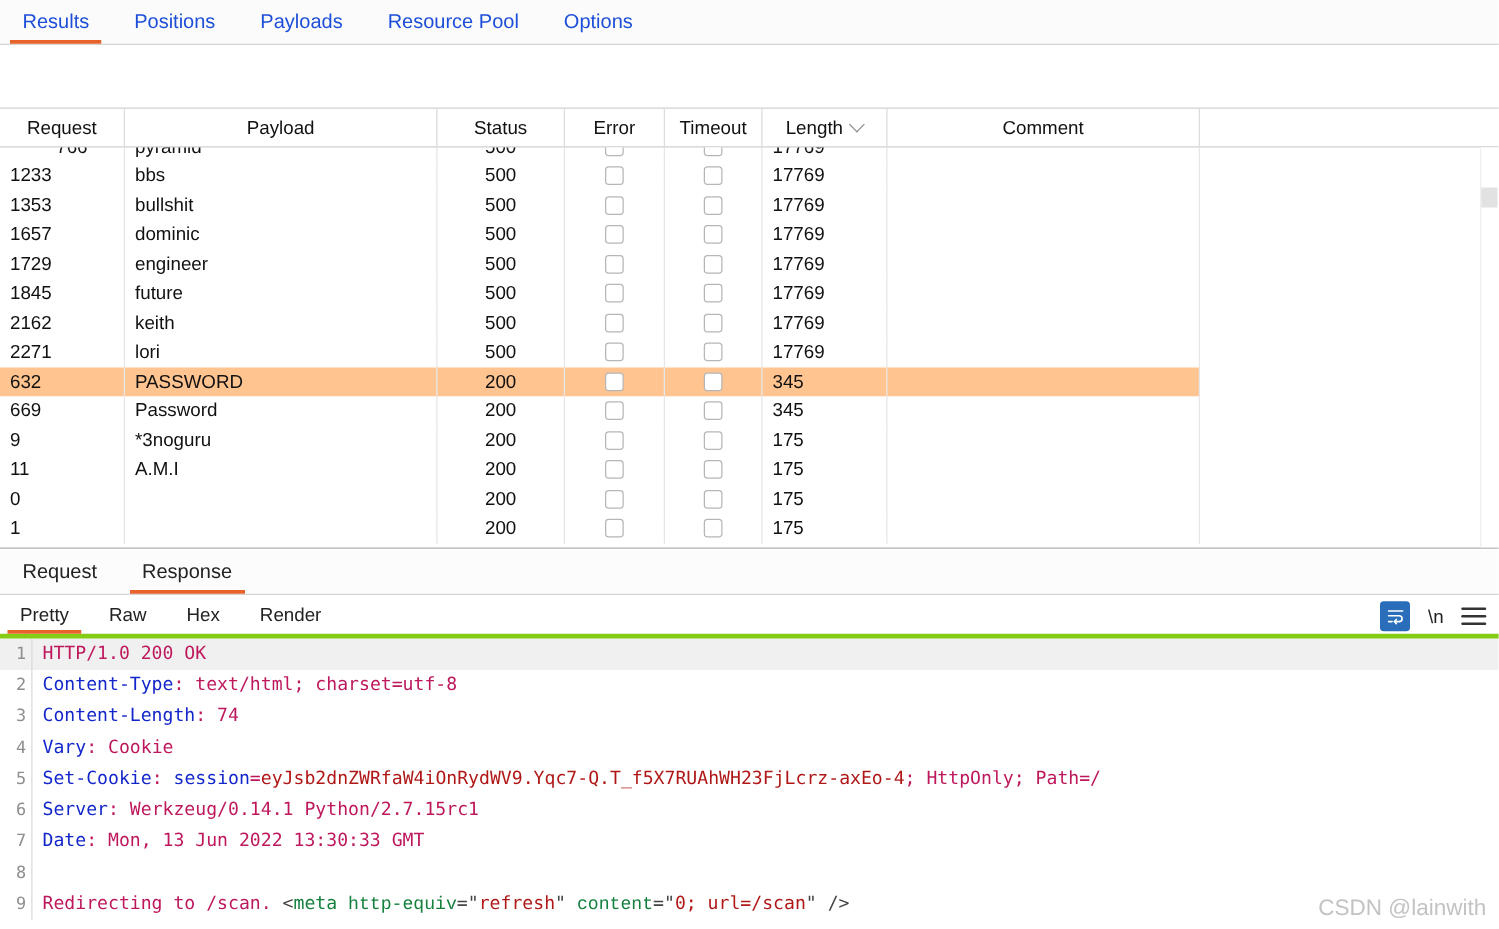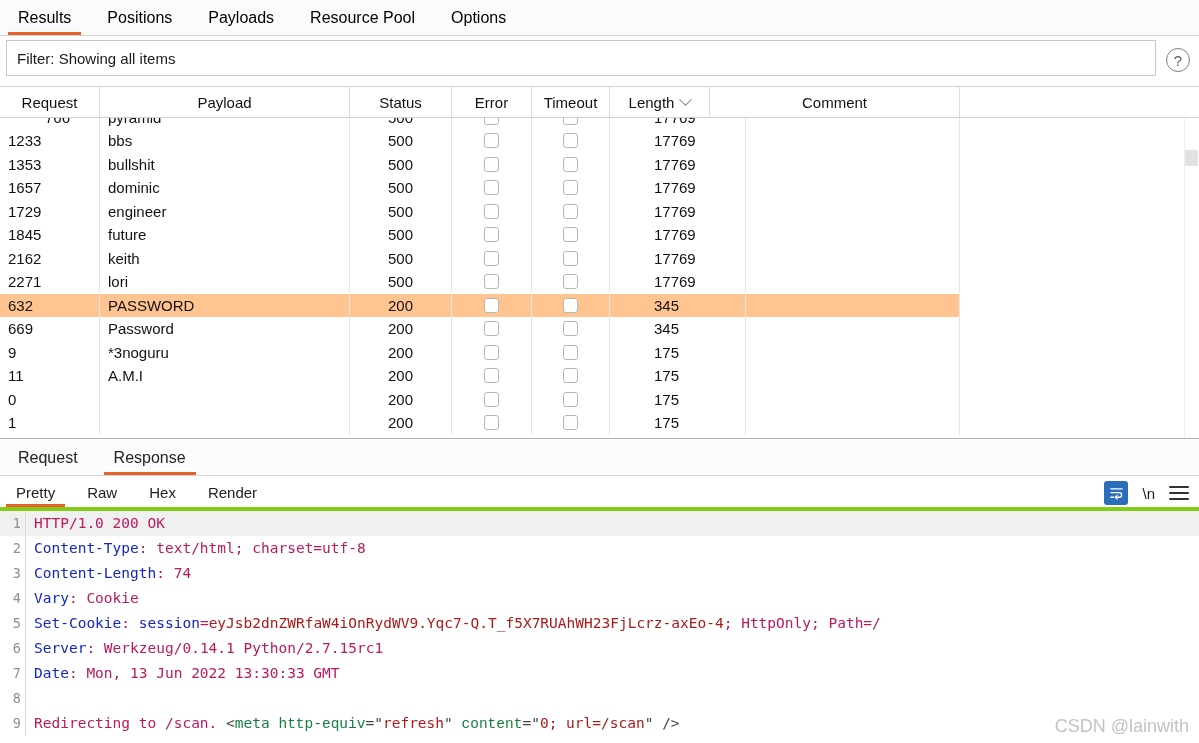--- a/index.html
+++ b/index.html
@@ -15,21 +15,21 @@
   
   .toptabs {
     position: absolute; left:0; top:0; width:1199px; height:36px;
     background:#fbfbfb;
     border-bottom:1px solid #d4d4d4;
     display:flex; align-items:stretch;
   }
   .toptab {
     display:flex; align-items:center; justify-content:center;
     padding: 0 18px;
-    font-size:16px; color:#000000; cursor:default;
+    font-size:16px; color:#1d4ed8; cursor:default;
     position:relative;
     white-space:nowrap;
   }
   .toptab.active::after {
     content:""; position:absolute; left:8px; right:8px; bottom:0; height:3px;
     background:#e8622c;
   }
 
   
   .filterrow {
@@ -89,21 +89,21 @@
     font-size:15px; color:#111;
     border-right:1px solid #e6e6e6;
     padding:0 8px;
     overflow:hidden; white-space:nowrap;
   }
   .cell.c-req   { left:0;   width:100px; }
   .cell.c-pay   { left:100px; width:250px; }
   .cell.c-sta   { left:350px; width:102px; justify-content:center; }
   .cell.c-err   { left:452px; width:80px;  justify-content:center; }
   .cell.c-tmo   { left:532px; width:78px;  justify-content:center; }
-  .cell.c-len   { left:610px; width:100px;margin-left:36px; }
+  .cell.c-len   { left:610px; width:100px; }
   .cell.c-com   { left:710px; width:250px; }
   .chk {
     width:15px; height:15px; border:1px solid #b6b6b6; border-radius:3px;
     background:#fff;
   }
   .vscroll {
     position:absolute; right:1px; top:32px; width:13px; height:16px;
     background:#e2e2e2;
   }
   .vtrack {
@@ -195,28 +195,20 @@
         <span>Payloads</span>
       </div>
       <div class="toptab">
         <span>Resource Pool</span>
       </div>
       <div class="toptab">
         <span>Options</span>
       </div>
     </div>
 
-  <div class="filterrow">
-    <div class="filterbox">
-      <span>Filter: Showing all items</span>
-    </div>
-    <div class="helpicon">
-      <span>?</span>
-    </div>
-  </div>
 
   <div class="tablewrap">
     <div class="thead" id="thead">
         <div class="th" style="left: 0px; width: 100px;">
           <span>Request</span>
         </div>
         <div class="th" style="left: 100px; width: 250px;">
           <span>Payload</span>
         </div>
         <div class="th" style="left: 350px; width: 102px;">

